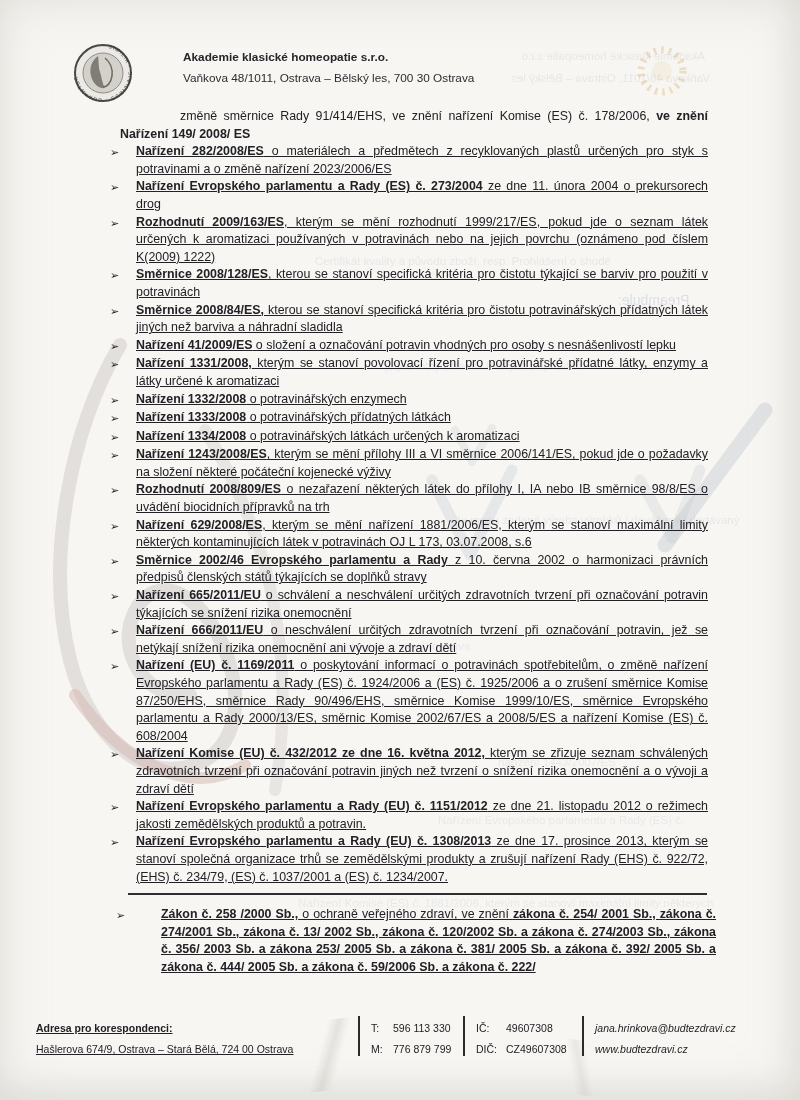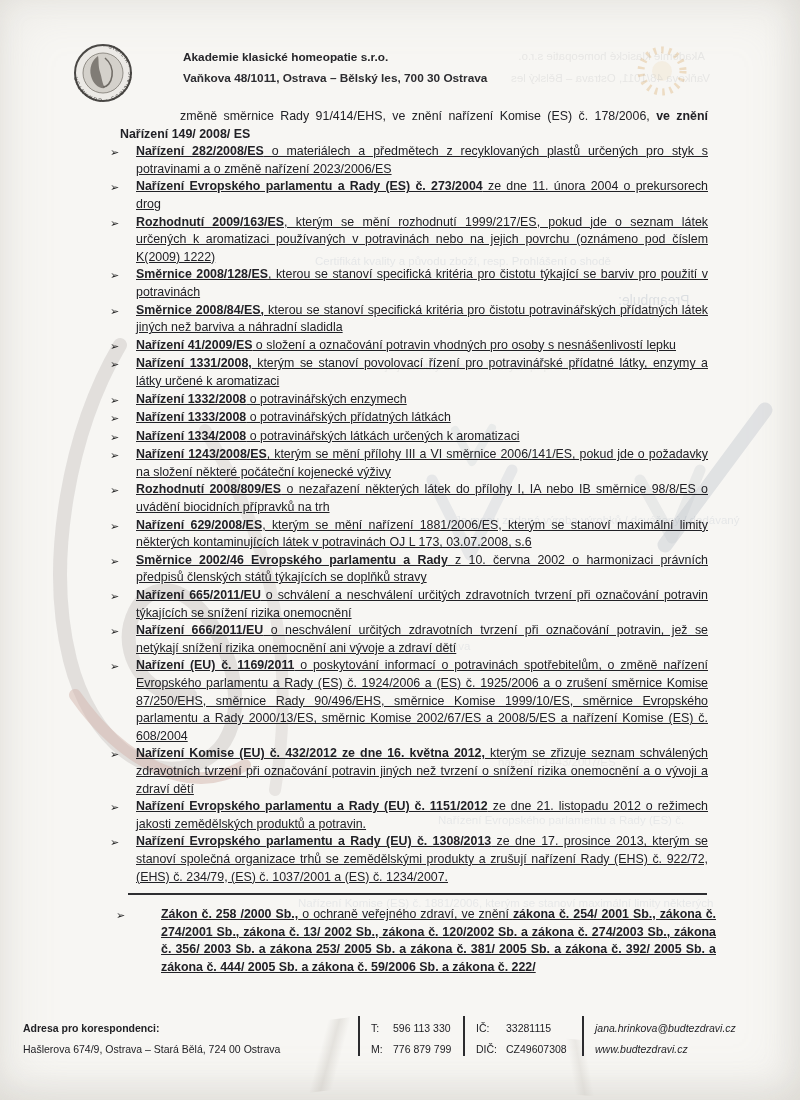--- a/index.html
+++ b/index.html
@@ -23,37 +23,37 @@
   .bl10{left:298px;top:897px;opacity:.15;}
   .crease{position:absolute;}
   .crease1{left:150px;top:1020px;width:360px;height:70px;transform:rotate(-7deg);
            background:linear-gradient(112deg,transparent 47%,rgba(185,180,172,.30) 50%,transparent 53%);}
   .crease2{left:430px;top:1040px;width:300px;height:55px;transform:rotate(5deg);
            background:linear-gradient(75deg,transparent 47%,rgba(185,180,172,.22) 50%,transparent 53%);}
   
   .hdr{position:absolute;left:0;top:0;width:100%;z-index:2;}
   .logo{position:absolute;left:72px;top:42px;width:62px;height:62px;}
   .company{position:absolute;left:183px;top:50px;font-size:11.8px;font-weight:bold;color:#26262a;}
-  .hdr-addr{position:absolute;left:183px;top:71px;font-size:11.8px;color:#2c2c30;font-weight:bold;}
+  .hdr-addr{position:absolute;left:183px;top:71px;font-size:11.8px;color:#2c2c30;}
   
   .content{position:absolute;left:0;top:108px;width:800px;z-index:1;color:#212126;
            font-size:12.4px;line-height:17.6px;}
   .b{font-weight:bold;}
   .intro{margin:0 92px 0 120px;text-indent:60px;text-align:justify;}
   .doc-list{margin:0 92px 0 110px;}
   .item{display:flex;}
   .arrow{flex:0 0 26px;font-size:11px;color:#222;padding-top:1px;}
   .itext{flex:1;text-align:justify;text-decoration:underline;}
   .divider{border:none;border-top:2px solid #2e2e31;margin:7px 93px 0 128px;}
   .zakon-wrap{margin:11px 84px 0 116px;}
   .zakon-wrap .itext{text-align:justify;margin-left:19px;}
   
   .ftr{position:absolute;left:0;top:1014px;width:800px;height:50px;z-index:2;color:#222226;font-size:10.5px;}
   .fcol{position:absolute;top:4px;line-height:21px;white-space:nowrap;}
-  .fc1{left:23px;}
+  .fc1{left:36px;text-decoration:underline;}
   .fc1 .lab{font-weight:bold;}
   .fc2{left:371px;}
   .fc3{left:476px;}
   .fc4{left:595px;font-style:italic;}
   .frow .lab{display:inline-block;}
   .fc2 .lab{width:22px;}
   .fc3 .lab{width:30px;}
   .fbar{position:absolute;top:2px;width:2px;height:40px;background:#2b2b2e;}
   .fb1{left:358px;} .fb2{left:463px;} .fb3{left:582px;}
 </style>
@@ -206,21 +206,21 @@
       <div class="lab">Adresa pro korespondenci:</div>
       <div>Hašlerova 674/9, Ostrava – Stará Bělá, 724 00 Ostrava</div>
     </div>
     <div class="fbar fb1"></div>
     <div class="fcol fc2">
       <div class="frow"><span class="lab">T:</span><span>596 113 330</span></div>
       <div class="frow"><span class="lab">M:</span><span>776 879 799</span></div>
     </div>
     <div class="fbar fb2"></div>
     <div class="fcol fc3">
-      <div class="frow"><span class="lab">IČ:</span><span>33281115</span></div>
+      <div class="frow"><span class="lab">IČ:</span><span>49607308</span></div>
       <div class="frow"><span class="lab">DIČ:</span><span>CZ49607308</span></div>
     </div>
     <div class="fbar fb3"></div>
     <div class="fcol fc4">
       <div>jana.hrinkova@budtezdravi.cz</div>
       <div>www.budtezdravi.cz</div>
     </div>
   </div>
 
 </div>

